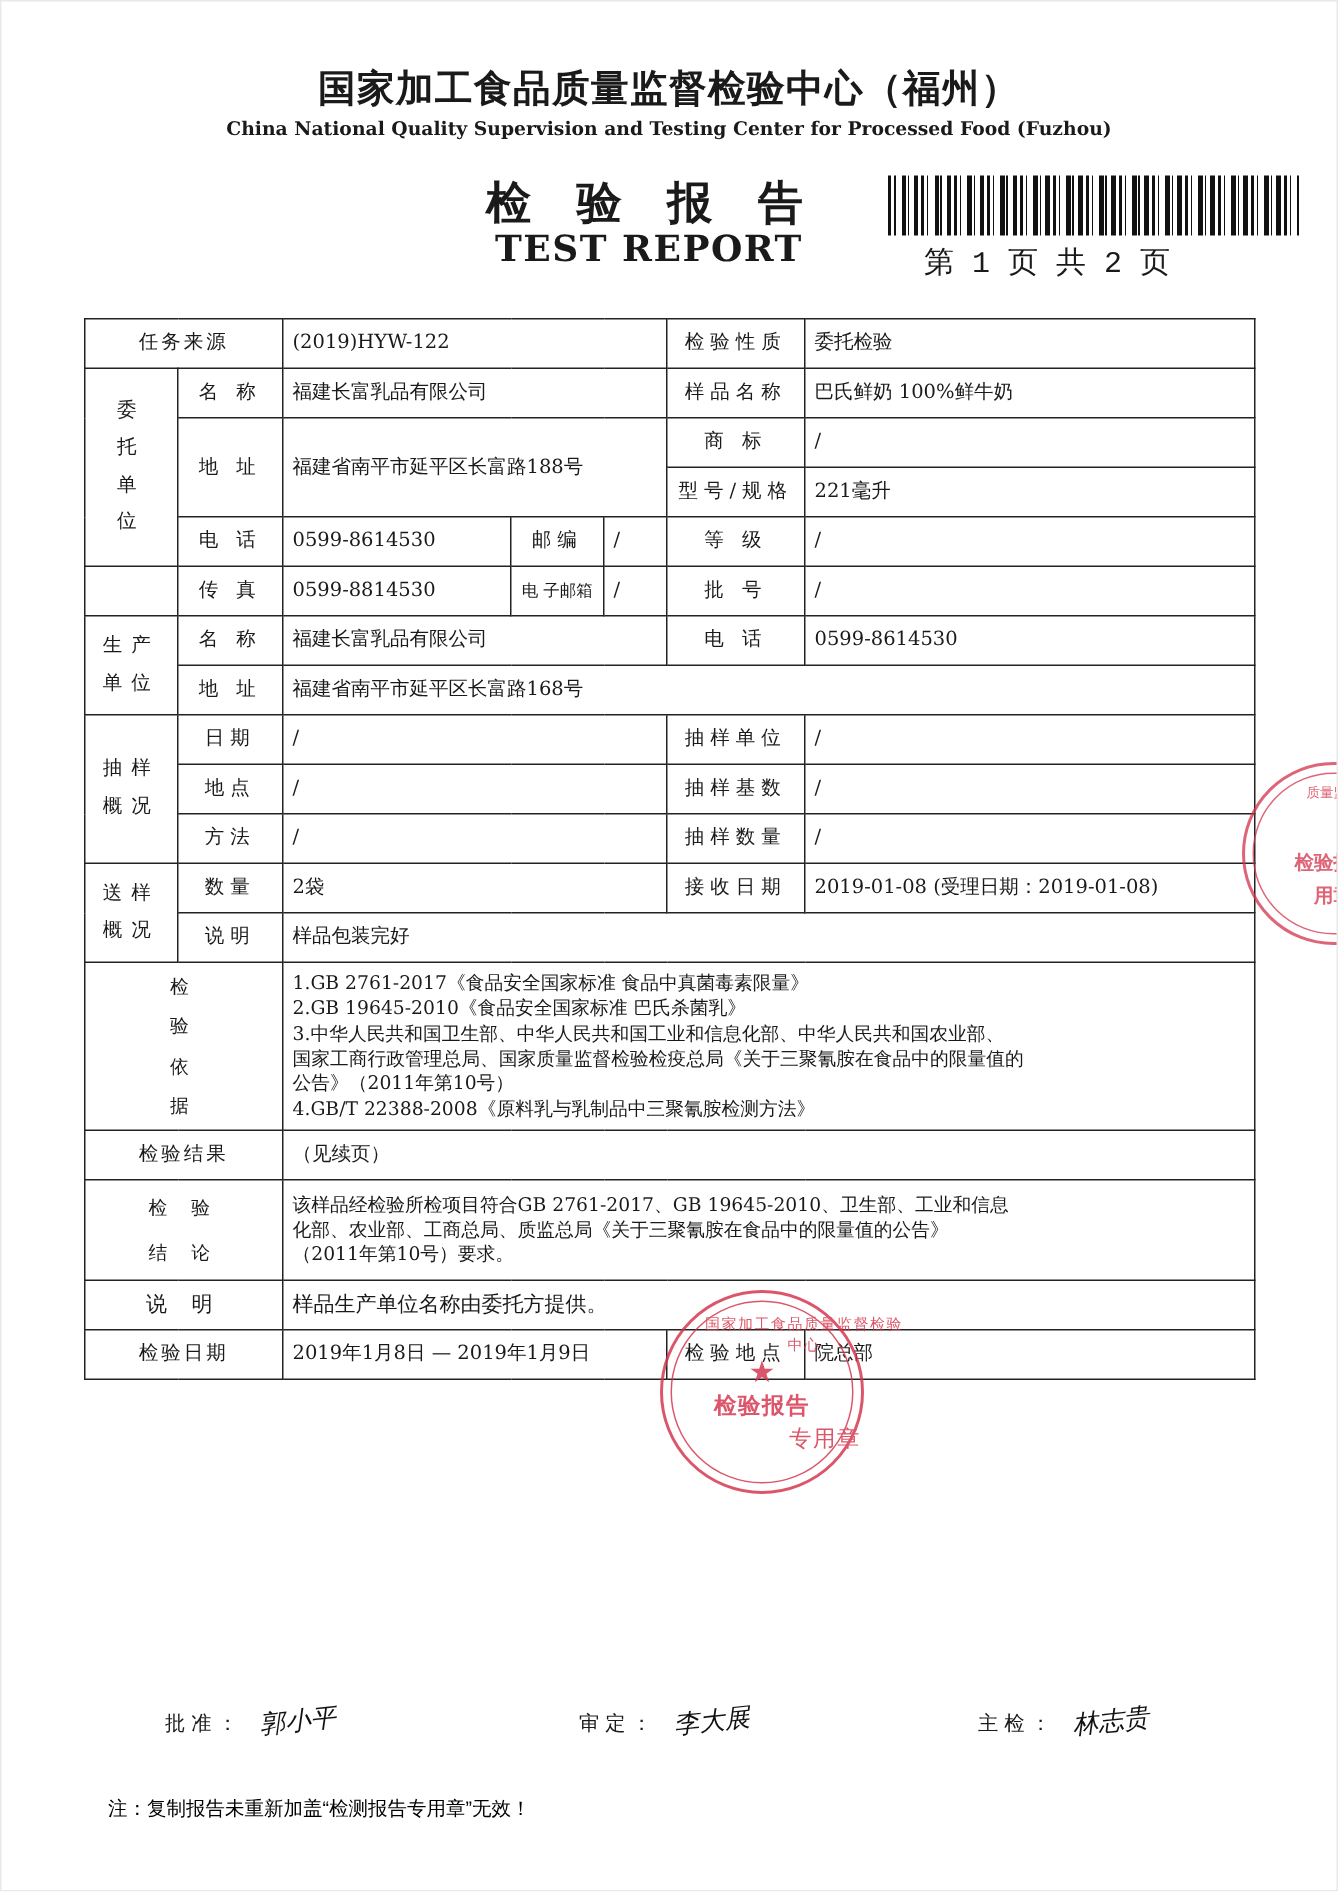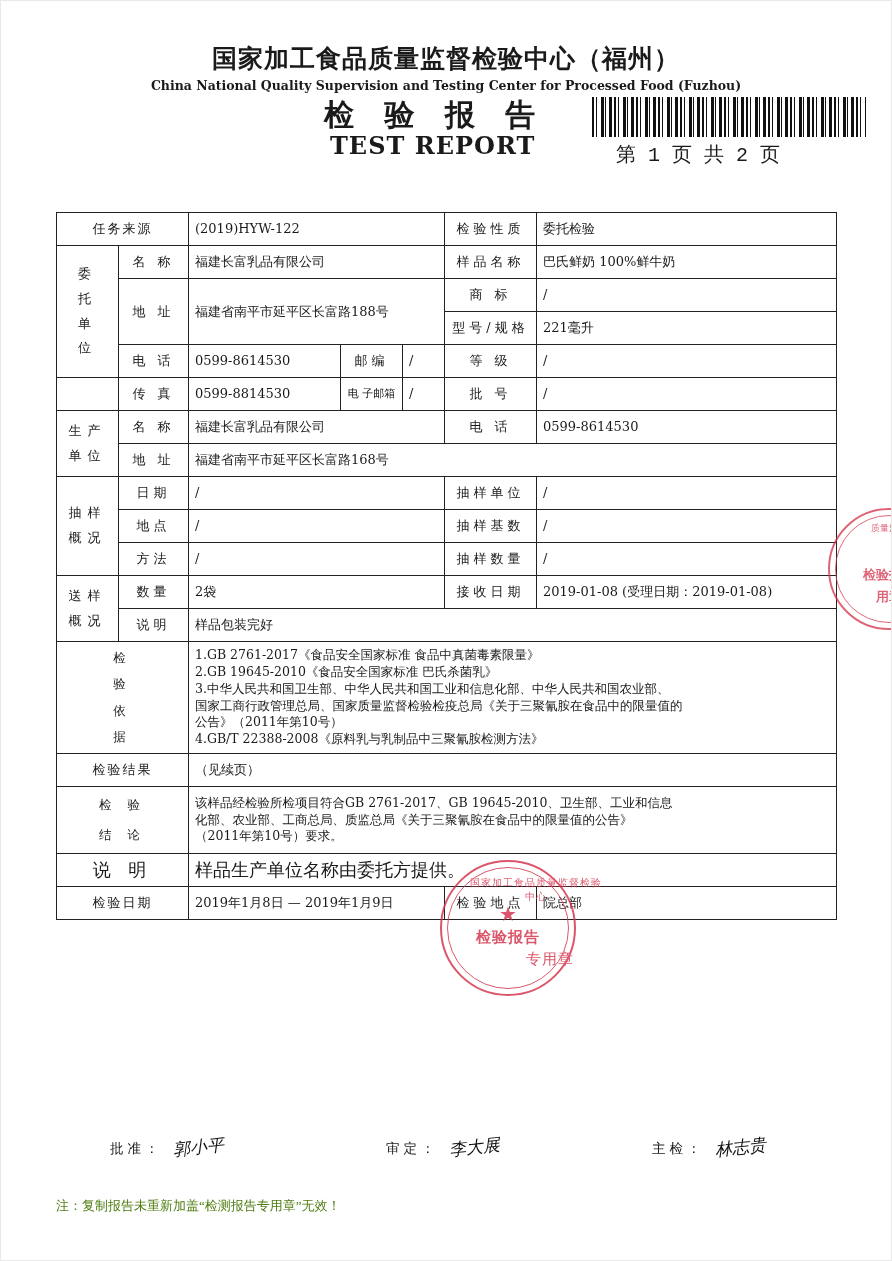--- a/index.html
+++ b/index.html
@@ -40,21 +40,21 @@
     font-family: "DejaVu Serif", "Liberation Serif", serif;
     font-size: 12.5px;
     font-weight: bold;
     margin-top: 4px;
     letter-spacing: 0px;
   }
 
   .title-row {
     position: relative;
     height: 70px;
-    margin-top: 0;
+    margin-top: 20px;
   }
   .title-cn {
     position: absolute;
     left: 324px;
     top: 2px;
     font-family: "DejaVu Serif", "Liberation Serif", serif;
     font-size: 30px;
     font-weight: bold;
     letter-spacing: 10px;
   }
@@ -145,21 +145,21 @@
     height: 110px;
     vertical-align: middle;
     padding: 8px 8px;
     line-height: 1.85;
     font-size: 12.5px;
   }
   .note-cell {
     height: 74px;
     vertical-align: middle;
     padding: 6px 8px;
-    font-size: 18px;
+    font-size: 14px;
     margin-left: 30px;
   }
   .result-cell { height: 44px; margin-left: 28px; }
 
   
   .sig-row {
     position: absolute;
     left: 56px;
     top: 1128px;
     width: 780px;
@@ -182,26 +182,26 @@
     transform: rotate(-6deg);
     color: #111;
   }
   .sig1 { left: 54px; }
   .sig2 { left: 330px; }
   .sig3 { left: 596px; }
 
   
   .footer {
     position: absolute;
-    left: 56px;
+    left: 72px;
     top: 1196px;
     width: 800px;
-    font-family: Liberation Serif, serif;
+    font-family: Liberation Sans, sans-serif;
     font-size: 13px;
-    color: #4d7c0f;
+    color: #000000;
     line-height: 1.55;
   }
   .footer .l2 { padding-left: 28px; }
 
   
   .stamp {
     position: absolute;
     border: 2.5px solid #d4324a;
     border-radius: 50%;
     color: #d4324a;

